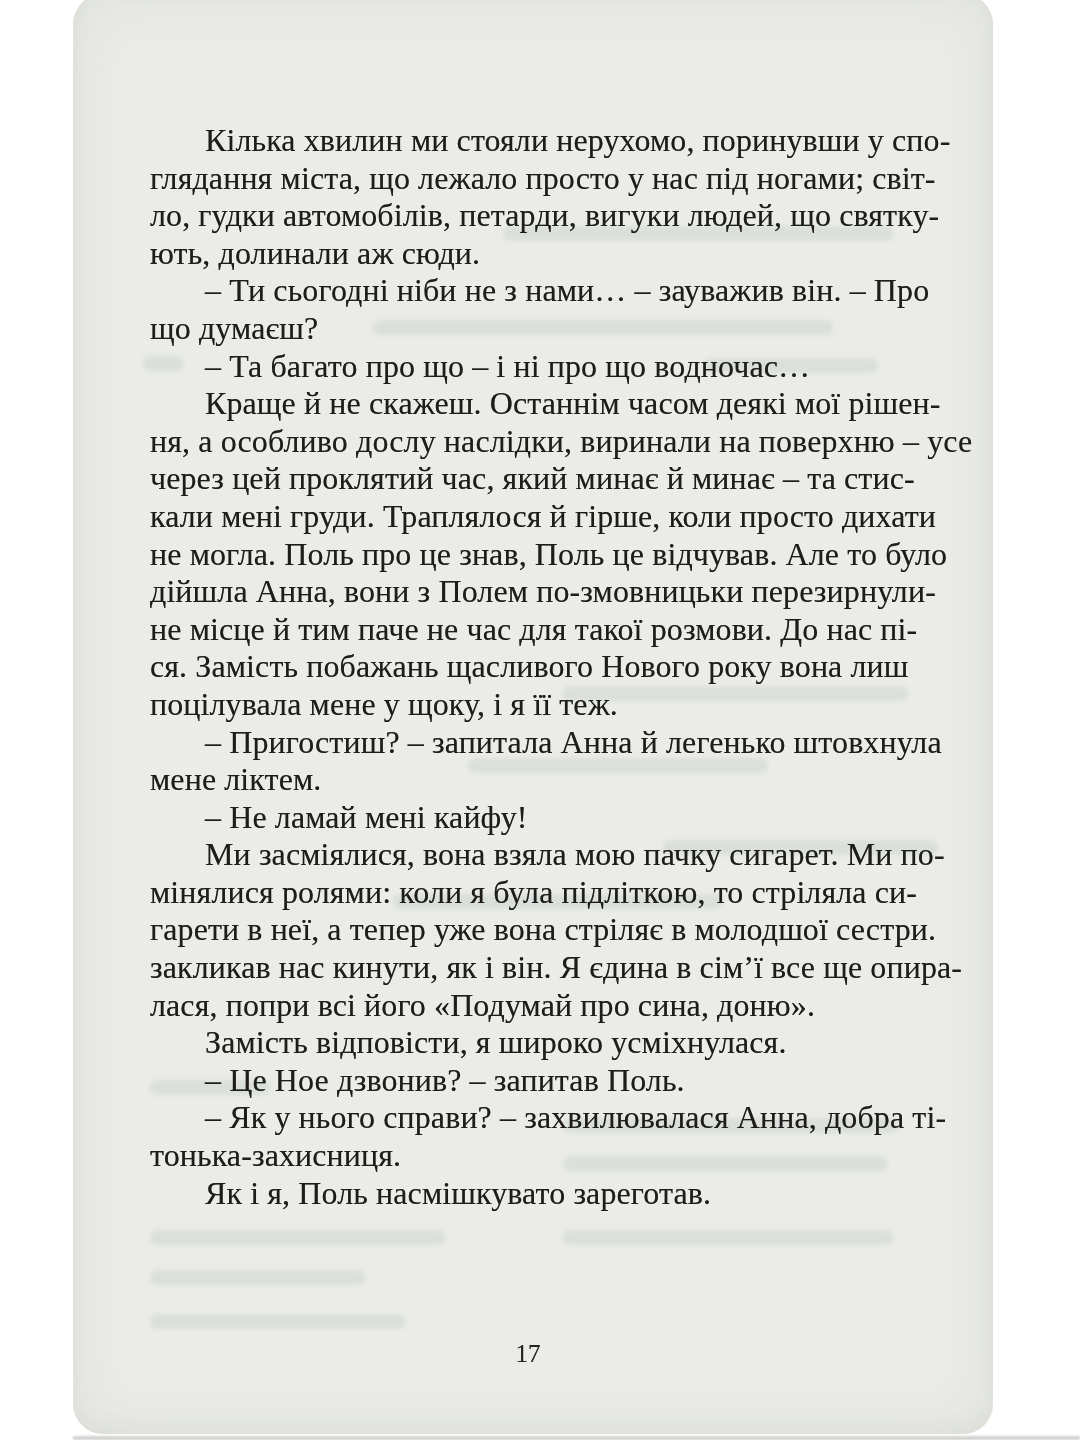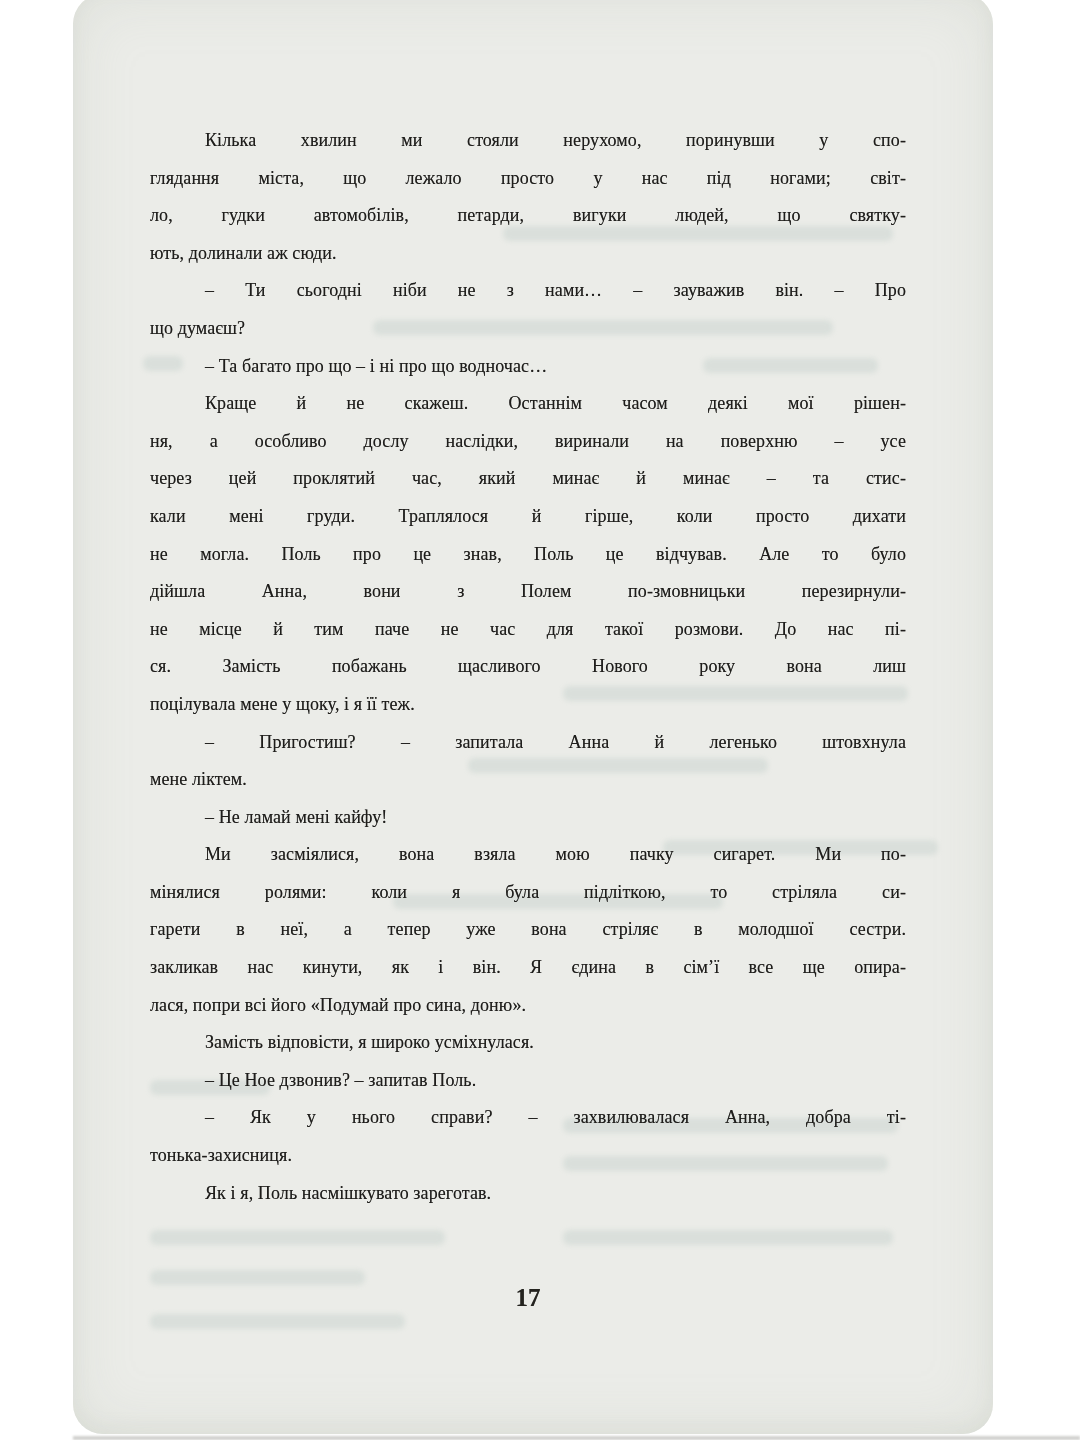--- a/index.html
+++ b/index.html
@@ -40,43 +40,42 @@
     background: #d2d2cf;
     filter: blur(1px);
   }
   
   .text-column {
     position: absolute;
     left: 150px;
     top: 122px;
     width: 756px;
     color: #1e1d1b;
-    font-size: 18px;
+    font-size: 32px;
     line-height: 37.6px;
     letter-spacing: 0.1px;
   }
   .line {
     white-space: nowrap;
     text-align: justify;
     text-align-last: justify;
     height: 37.6px;
     text-shadow: 0 0 0.6px rgba(30, 29, 27, 0.55);
   }
   .line.last { text-align-last: left; }
   .line.indent { text-indent: 55px; }
   .page-number {
     position: absolute;
     left: 150px;
-    top: 1284px;
+    top: 1340px;
     width: 756px;
     text-align: center;
     color: #24231f;
     font-size: 25px;
     text-shadow: 0 0 0.6px rgba(30, 29, 27, 0.5);
-    font-weight: bold;
   }
   
   .ghost {
     position: absolute;
     height: 15px;
     border-radius: 7px;
     background: rgba(148, 176, 172, 0.20);
     filter: blur(2.5px);
   }
 </style>

